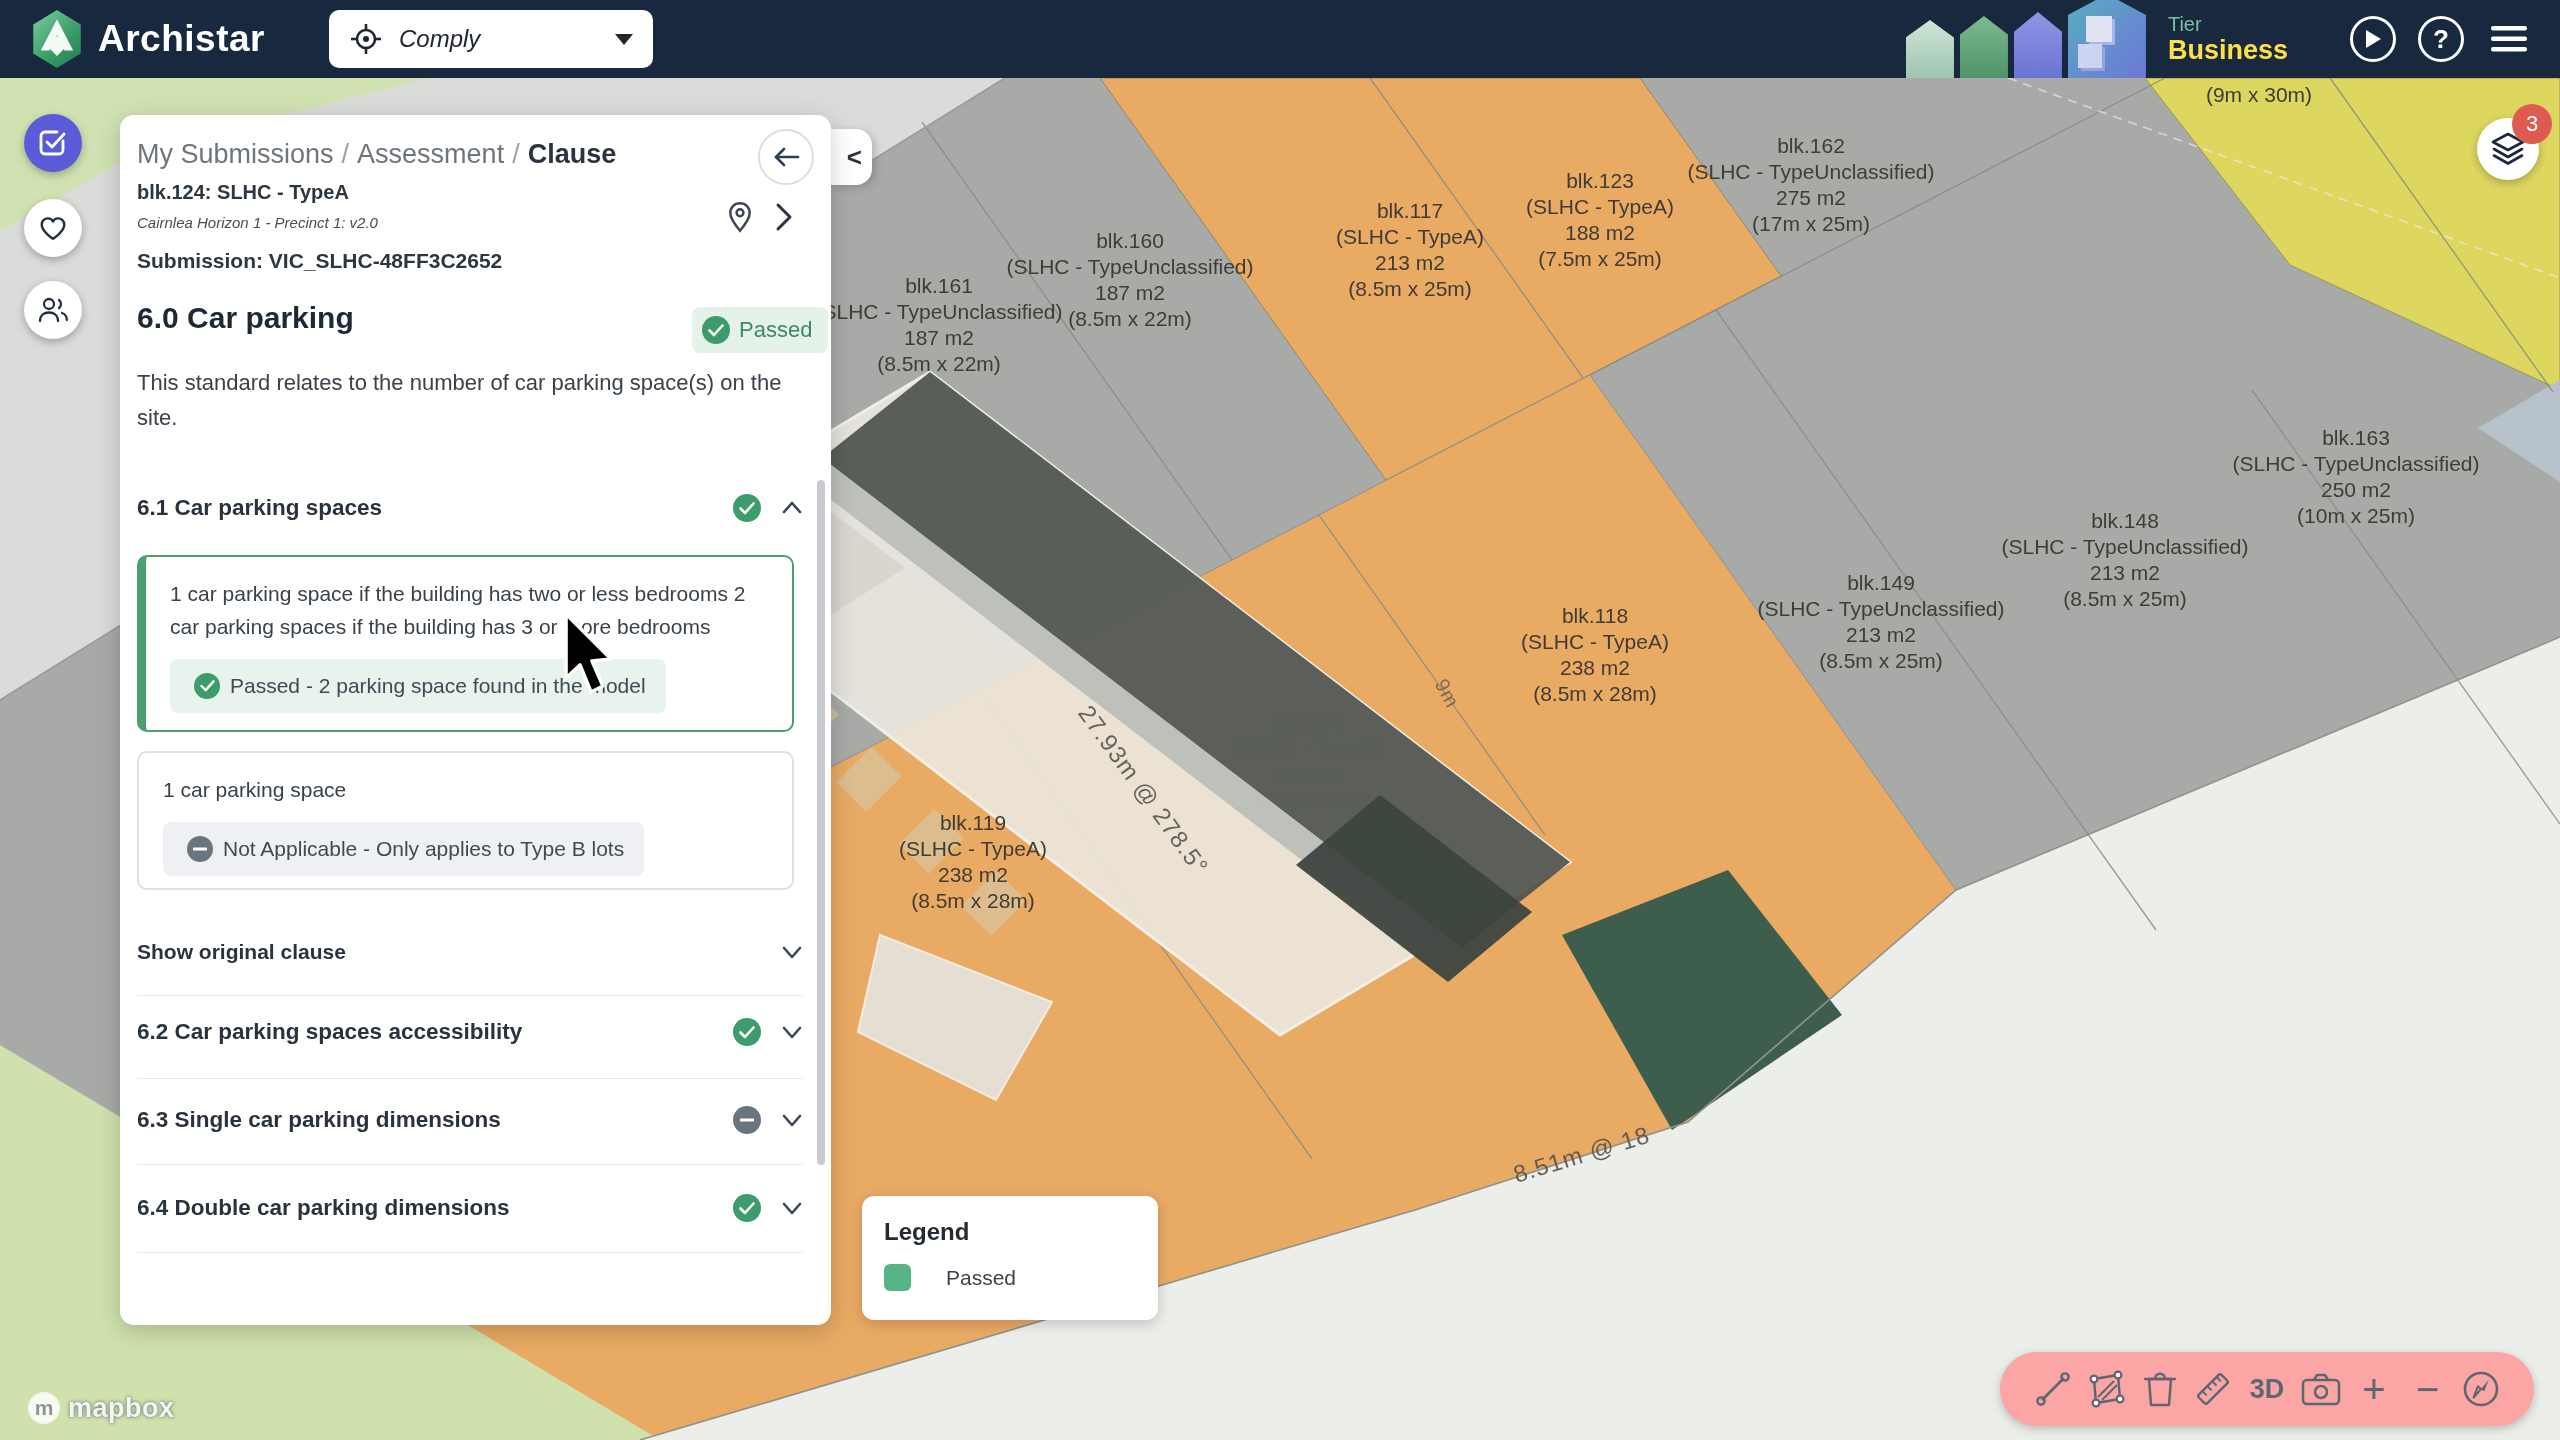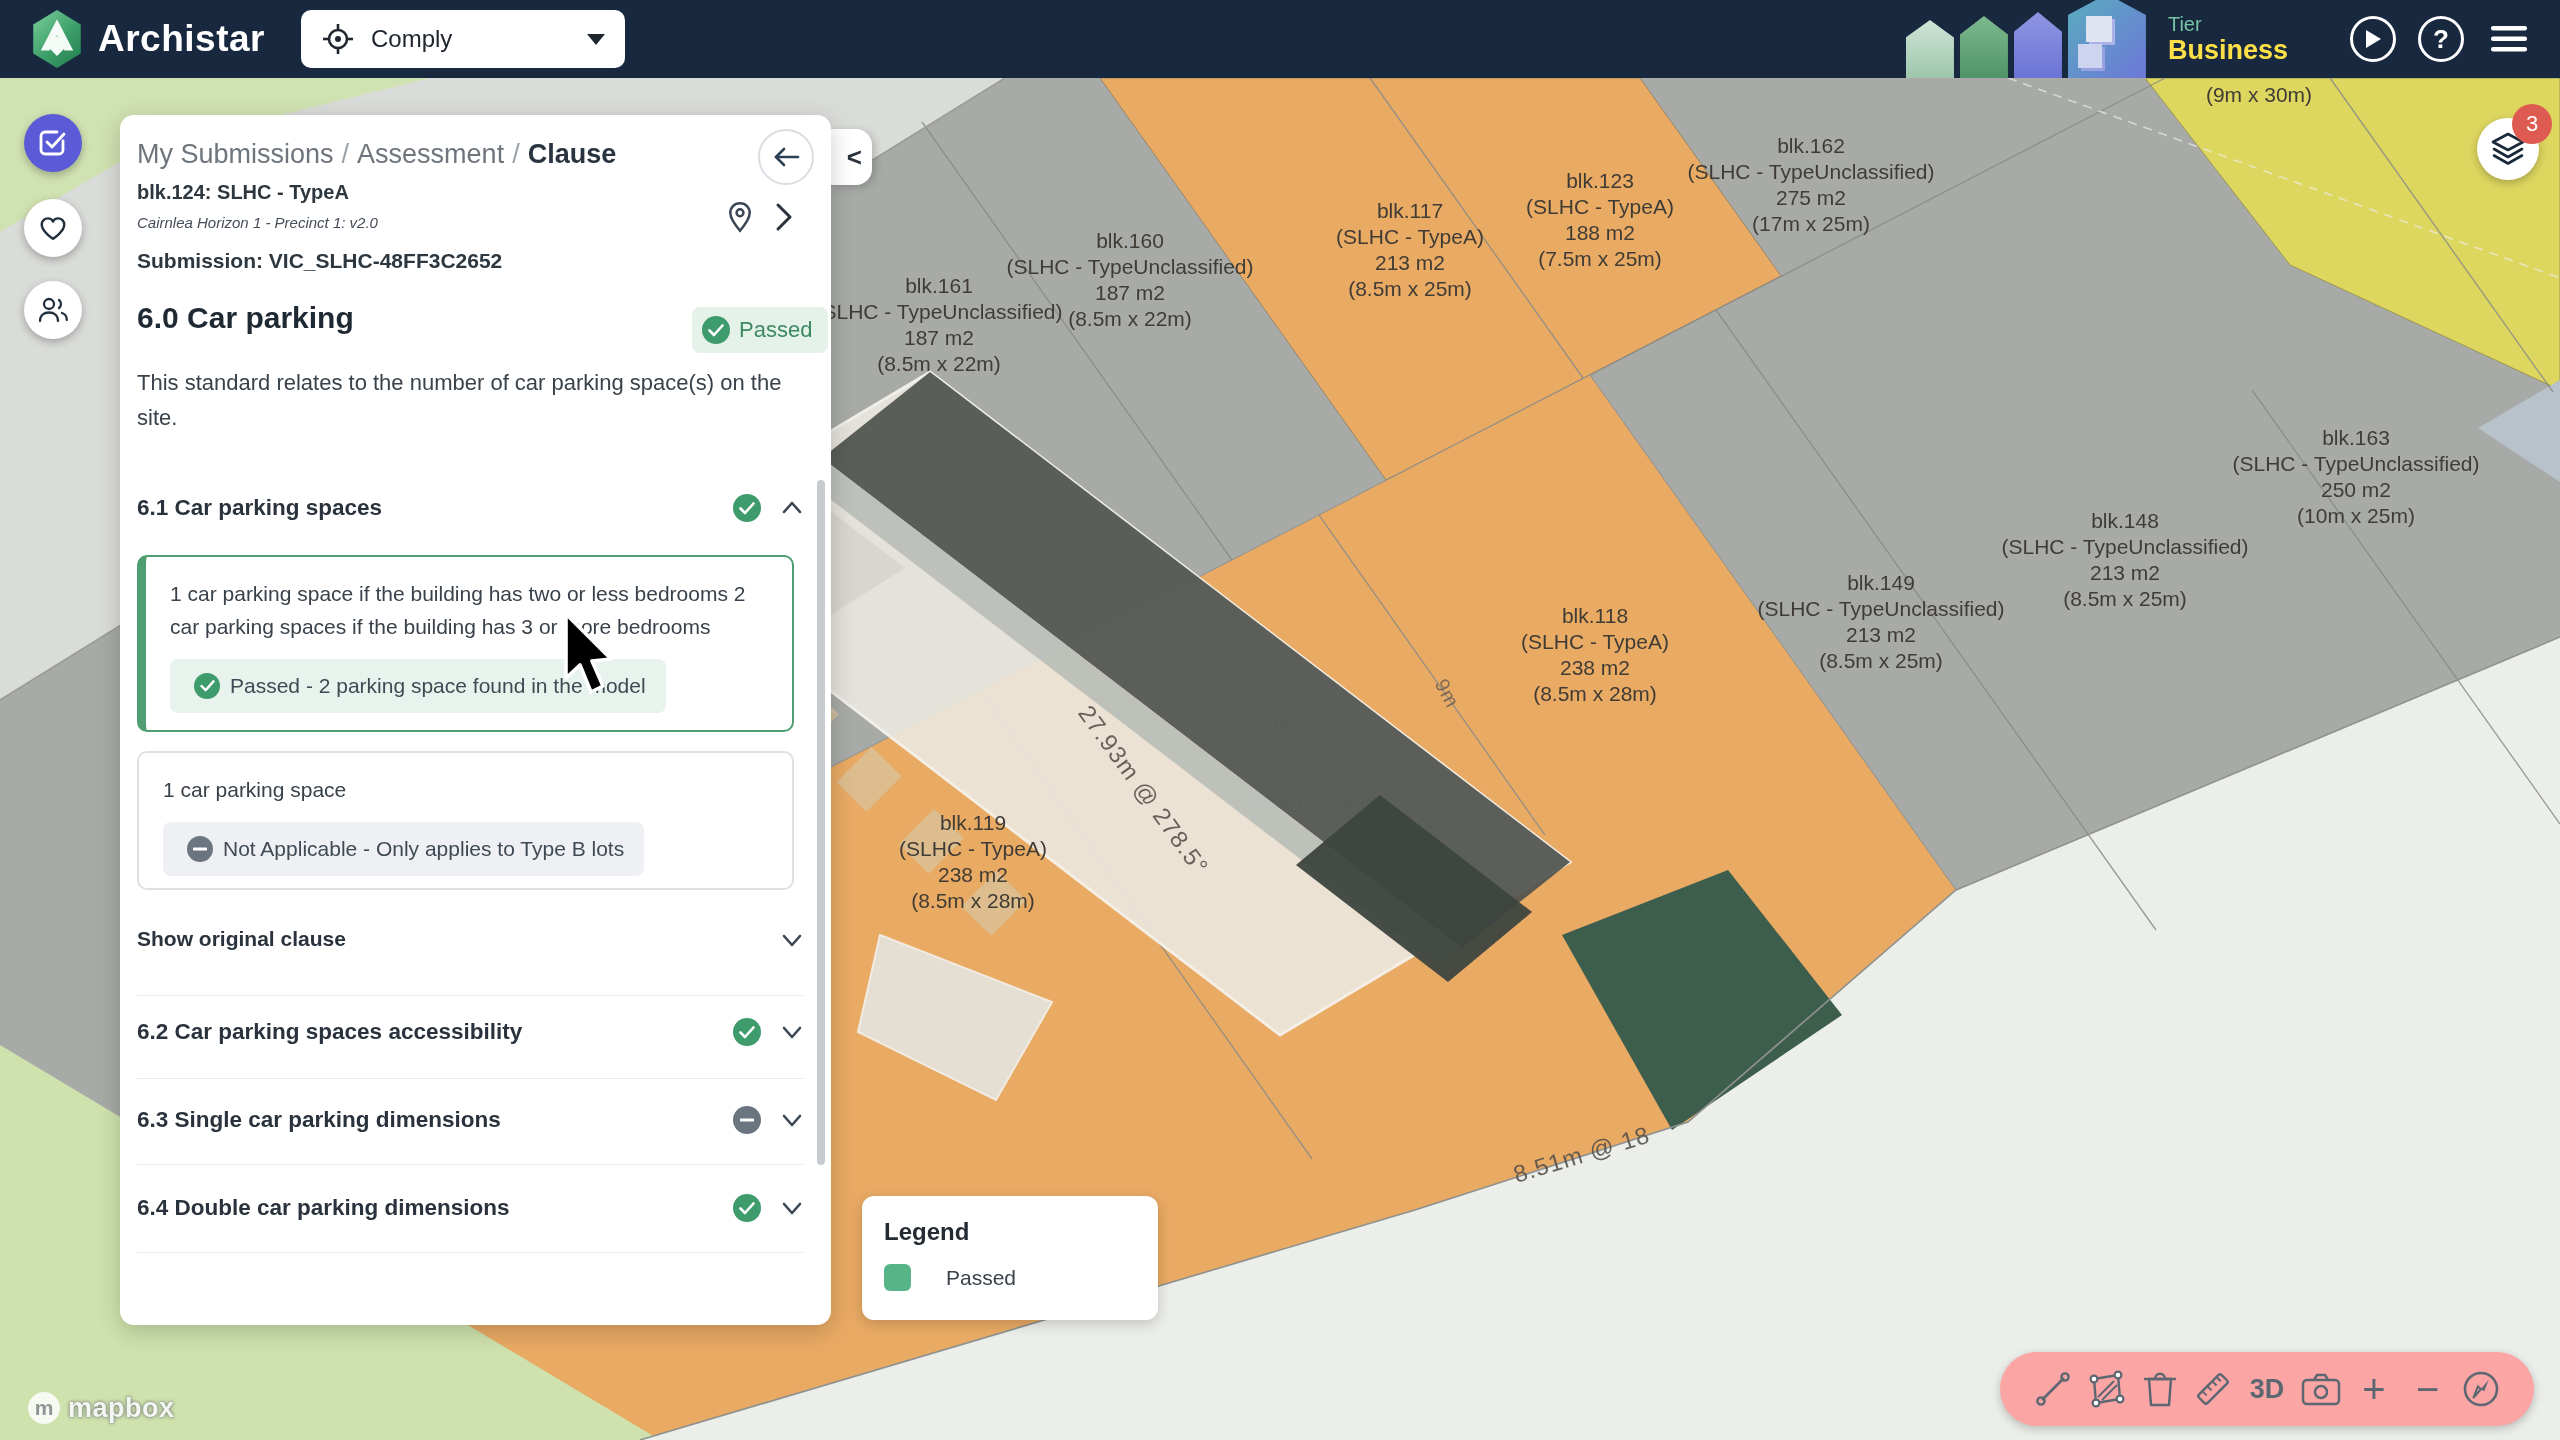--- a/index.html
+++ b/index.html
@@ -17,22 +17,22 @@
   #navbar { position:absolute; left:0; top:0; width:2560px; height:78px; background:#17283f;
     display:flex; align-items:center; z-index:30; }
   #logo-hex { width:54px; height:58px; margin-left:30px; position:relative;
     clip-path:polygon(50% 0,94% 25%,94% 75%,50% 100%,6% 75%,6% 25%);
     background:linear-gradient(135deg,#7fd3a0 0%,#3c9e68 55%,#1f7a4b 100%); }
   #logo-hex .a-glyph { position:absolute; left:0; top:0; width:100%; height:100%; background:#f4faf6;
     clip-path:polygon(50% 16%,80% 70%,64% 70%,50% 43%,36% 70%,20% 70%); }
   #logo-hex .a-diamond { position:absolute; left:50%; top:62%; width:14px; height:14px; background:#f4faf6;
     transform:translate(-50%,-50%) rotate(45deg); }
   #brand-name { color:#ffffff; font-size:37px; font-weight:700; margin-left:14px; letter-spacing:.5px; }
-  #app-select { margin-left:36px; width:324px; height:58px; background:#ffffff; border-radius:10px;
-    display:flex; align-items:center; padding:0 20px; cursor:pointer; }
+  #app-select { margin-left:64px; width:324px; height:58px; background:#ffffff; border-radius:10px;
+    display:flex; align-items:center; padding:0 20px; cursor:pointer;font-style:italic; }
   #app-select .label { font-size:24px; color:#20262e; margin-left:16px; }
   #app-select .caret { margin-left:auto; width:0; height:0; border-left:9px solid transparent;
     border-right:9px solid transparent; border-top:11px solid #20262e; }
   #nav-right { margin-left:auto; display:flex; align-items:center; margin-right:28px; }
   .tier-houses { display:flex; align-items:flex-end; height:78px; overflow:hidden; }
   .house { clip-path:polygon(50% 0,100% 30%,100% 100%,0 100%,0 30%); margin-right:6px; }
   .house.h1 { width:48px; height:58px; background:linear-gradient(180deg,#cfe4d6,#9ec7ad); }
   .house.h2 { width:48px; height:62px; background:linear-gradient(180deg,#7db98e,#4f9468); }
   .house.h3 { width:48px; height:66px; background:linear-gradient(180deg,#8e96e2,#6a74d6); }
   .house.h4 { width:78px; height:84px; background:linear-gradient(135deg,#58aebe,#6d77d8); position:relative; margin-right:0;
@@ -87,21 +87,21 @@
   .status-circle.gray  { background:#6b7580; }
   .rule-card { left:17px; width:657px; background:#fff; border-radius:10px; }
   .rule-card.passed { border:2px solid #4f9e71; border-left:9px solid #4f9e71; }
   .rule-card.plain  { border:2px solid #dde1e5; }
   .rule-text { padding:20px 24px 0 24px; font-size:21px; line-height:33px; color:#39424b; }
   .result-pill { margin:16px 0 22px 24px; display:inline-flex; align-items:center; height:54px;
     border-radius:8px; padding:0 20px 0 14px; }
   .result-pill.green { background:#e7f3ec; }
   .result-pill.gray  { background:#eef0f3; }
   .result-pill span { font-size:21px; color:#3f4a54; margin-left:10px; }
-  #show-original { left:17px; top:812px; width:668px; height:50px; display:flex; align-items:flex-start; cursor:pointer; }
+  #show-original { left:17px; top:812px; width:668px; height:50px; display:flex; align-items:center; cursor:pointer; }
   #show-original .sec-title { font-size:21px; }
   #scroll-thumb { left:697px; top:365px; width:8px; height:685px; background:#c7cbd0; border-radius:4px; cursor:pointer; }
 
   
   #legend { position:absolute; left:862px; top:1196px; width:296px; height:124px; background:#ffffff;
     border-radius:12px; box-shadow:0 4px 14px rgba(0,0,0,.18); z-index:8; padding:22px 22px; }
   #legend-title { font-size:24px; font-weight:600; color:#242b33; }
   .legend-row { margin-top:18px; display:flex; align-items:center; }
   .legend-swatch { width:27px; height:27px; border-radius:6px; }
   .legend-row span { font-size:21px; color:#3a434c; margin-left:35px; }

